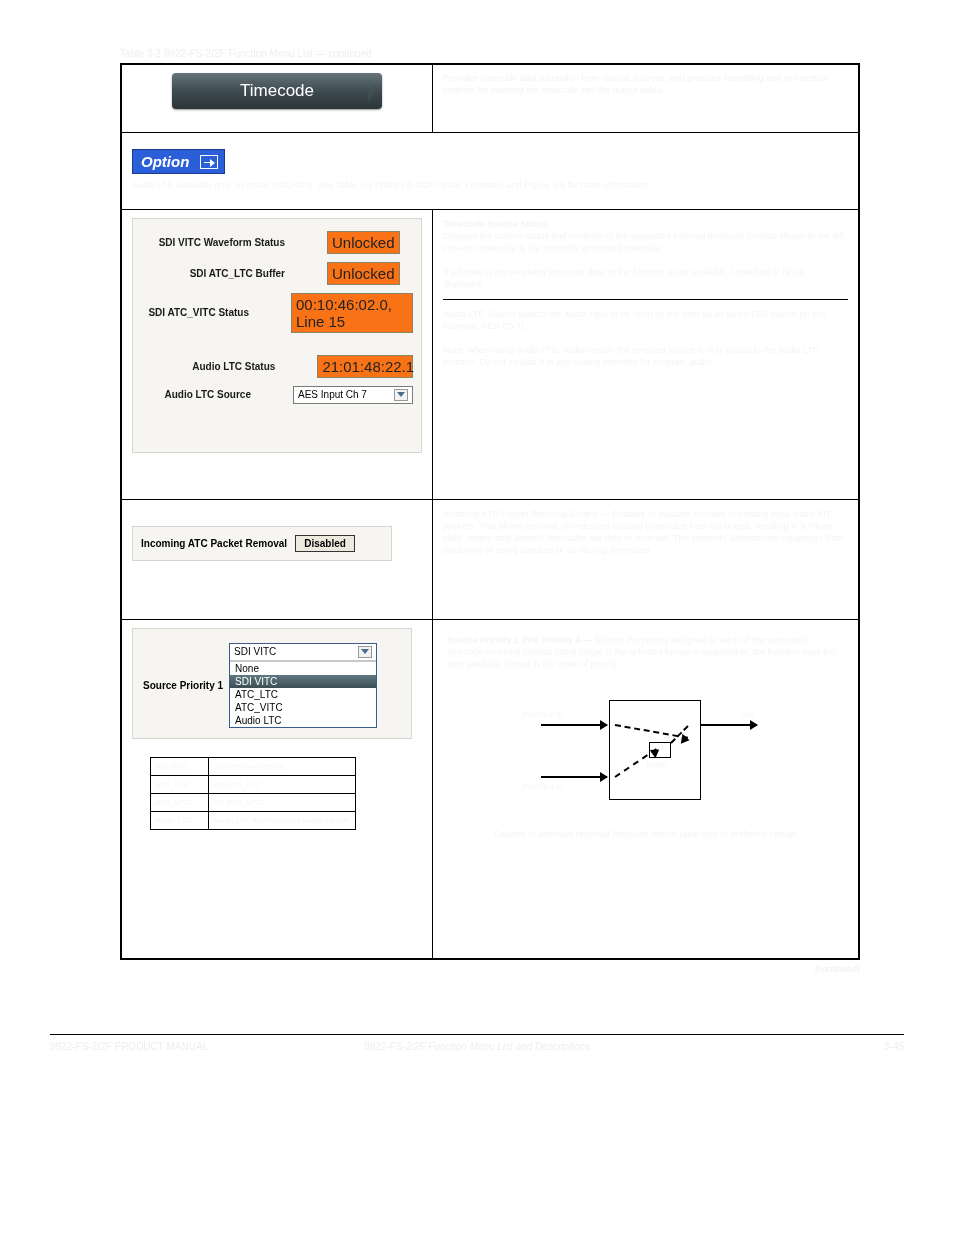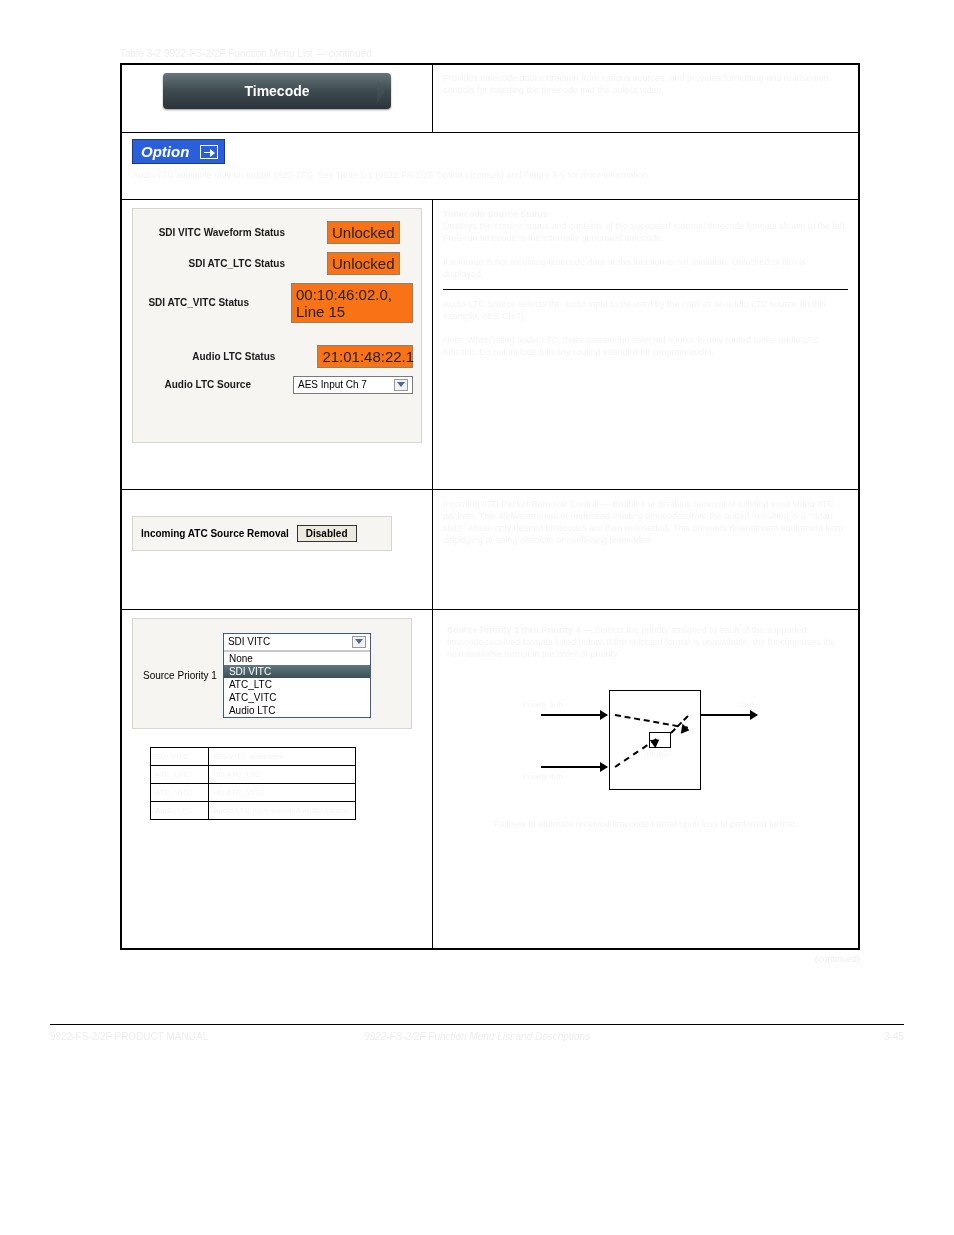--- a/index.html
+++ b/index.html
@@ -48,48 +48,47 @@
   }
   .outer-table td {
     border: 1px solid #000;
     vertical-align: top;
     padding: 8px 10px;
   }
   .row1-left { width: 300px; height: 68px; text-align: center; }
   .row1-right { width: 440px; }
   .timecode-tab {
     display: inline-block;
-    width: 228px;
+    width: 210px;
     height: 36px;
     background: linear-gradient(to bottom, #67747a 0%, #3d4a50 50%, #2c3539 100%);
     border-radius: 4px;
     position: relative;
     color: #fff;
-    font-size: 14px;
+    font-size: 17px;
     line-height: 36px;
     text-align: center;
     box-shadow: 0 1px 2px rgba(0,0,0,.4);
-    font-weight: bold;
   }
   .timecode-tab::after {
     content: "";
     position: absolute;
     right: 6px; top: 6px;
     width: 0; height: 0;
     border-left: 8px solid #4a575d;
     border-top: 12px solid transparent;
     border-bottom: 12px solid transparent;
     opacity: .4;
   }
   .right-desc-dim {
     font-size: 9px;
     color: #f3f3f3;
     line-height: 1.3;
   }
-  .option-row td { padding: 6px 10px 18px 10px; }
+  .option-row td { padding: 16px 10px 18px 10px; }
   .option-banner {
     display: inline-block;
     background: #2b5fd9;
     border: 1px solid #1a3a88;
     padding: 3px 6px 3px 8px;
     color: #fff;
     font-style: italic;
     font-weight: bold;
     font-size: 15px;
   }
@@ -221,21 +220,21 @@
     padding: 14px 10px 10px 10px;
     width: 280px;
     font-size: 10px;
   }
   .prio-panel .toprow {
     display: flex;
     align-items: center;
     gap: 6px;
   }
   .prio-panel .lab3 {
-    font-weight: normal; font-size: 10px;
+    font-weight: bold; font-size: 10px;
   }
   .dropdown-open {
     border: 1px solid #3a5c8a;
     background: #fff;
     width: 148px;
   }
   .dropdown-open .sel {
     padding: 2px 4px;
     display: flex;
     justify-content: space-between;
@@ -383,21 +382,21 @@
     </tr>
 
     <tr>
       <td style="height:290px;">
         <div class="status-panel">
           <div class="srow">
             <div class="lab">SDI VITC Waveform Status</div>
             <div class="readonly-box">Unlocked</div>
           </div>
           <div class="srow">
-            <div class="lab">SDI ATC_LTC Status</div>
+            <div class="lab">SDI ATC_LTC Buffer</div>
             <div class="readonly-box">Unlocked</div>
           </div>
           <div class="srow">
             <div class="lab">SDI ATC_VITC Status</div>
             <div class="readonly-box wide">00:10:46:02.0, Line 15</div>
           </div>
           <div class="srow gap">
             <div class="lab">Audio LTC Status</div>
             <div class="readonly-box">21:01:48:22.1</div>
           </div>
@@ -420,21 +419,21 @@
           <div>Audio LTC Source selects the audio input to be used by the card as an audio LTC source (in this example, AES Ch 7).</div>
           <br>
           <div>Note:  When using audio LTC, make certain the selected source is only routed to the audio LTC function. Do not include it in any routing intended for program audio.</div>
         </div>
       </td>
     </tr>
 
     <tr>
       <td style="height:120px;">
         <div class="atc-panel">
-          <span class="lab2">Incoming ATC Source Removal</span>
+          <span class="lab2">Incoming ATC Packet Removal</span>
           <span class="btn-disabled">Disabled</span>
         </div>
       </td>
       <td>
         <div class="right-col-text">Incoming ATC Packet Removal Control — Enables or disables removal of existing input video ATC packets. This allows removal of undesired existing timecodes from the output, resulting in a "clean slate" where only desired timecodes are then re-inserted. This prevents downstream equipment from displaying or using obsolete or conflicting timecodes.</div>
       </td>
     </tr>
 
     <tr>
       <td style="height:340px;">

